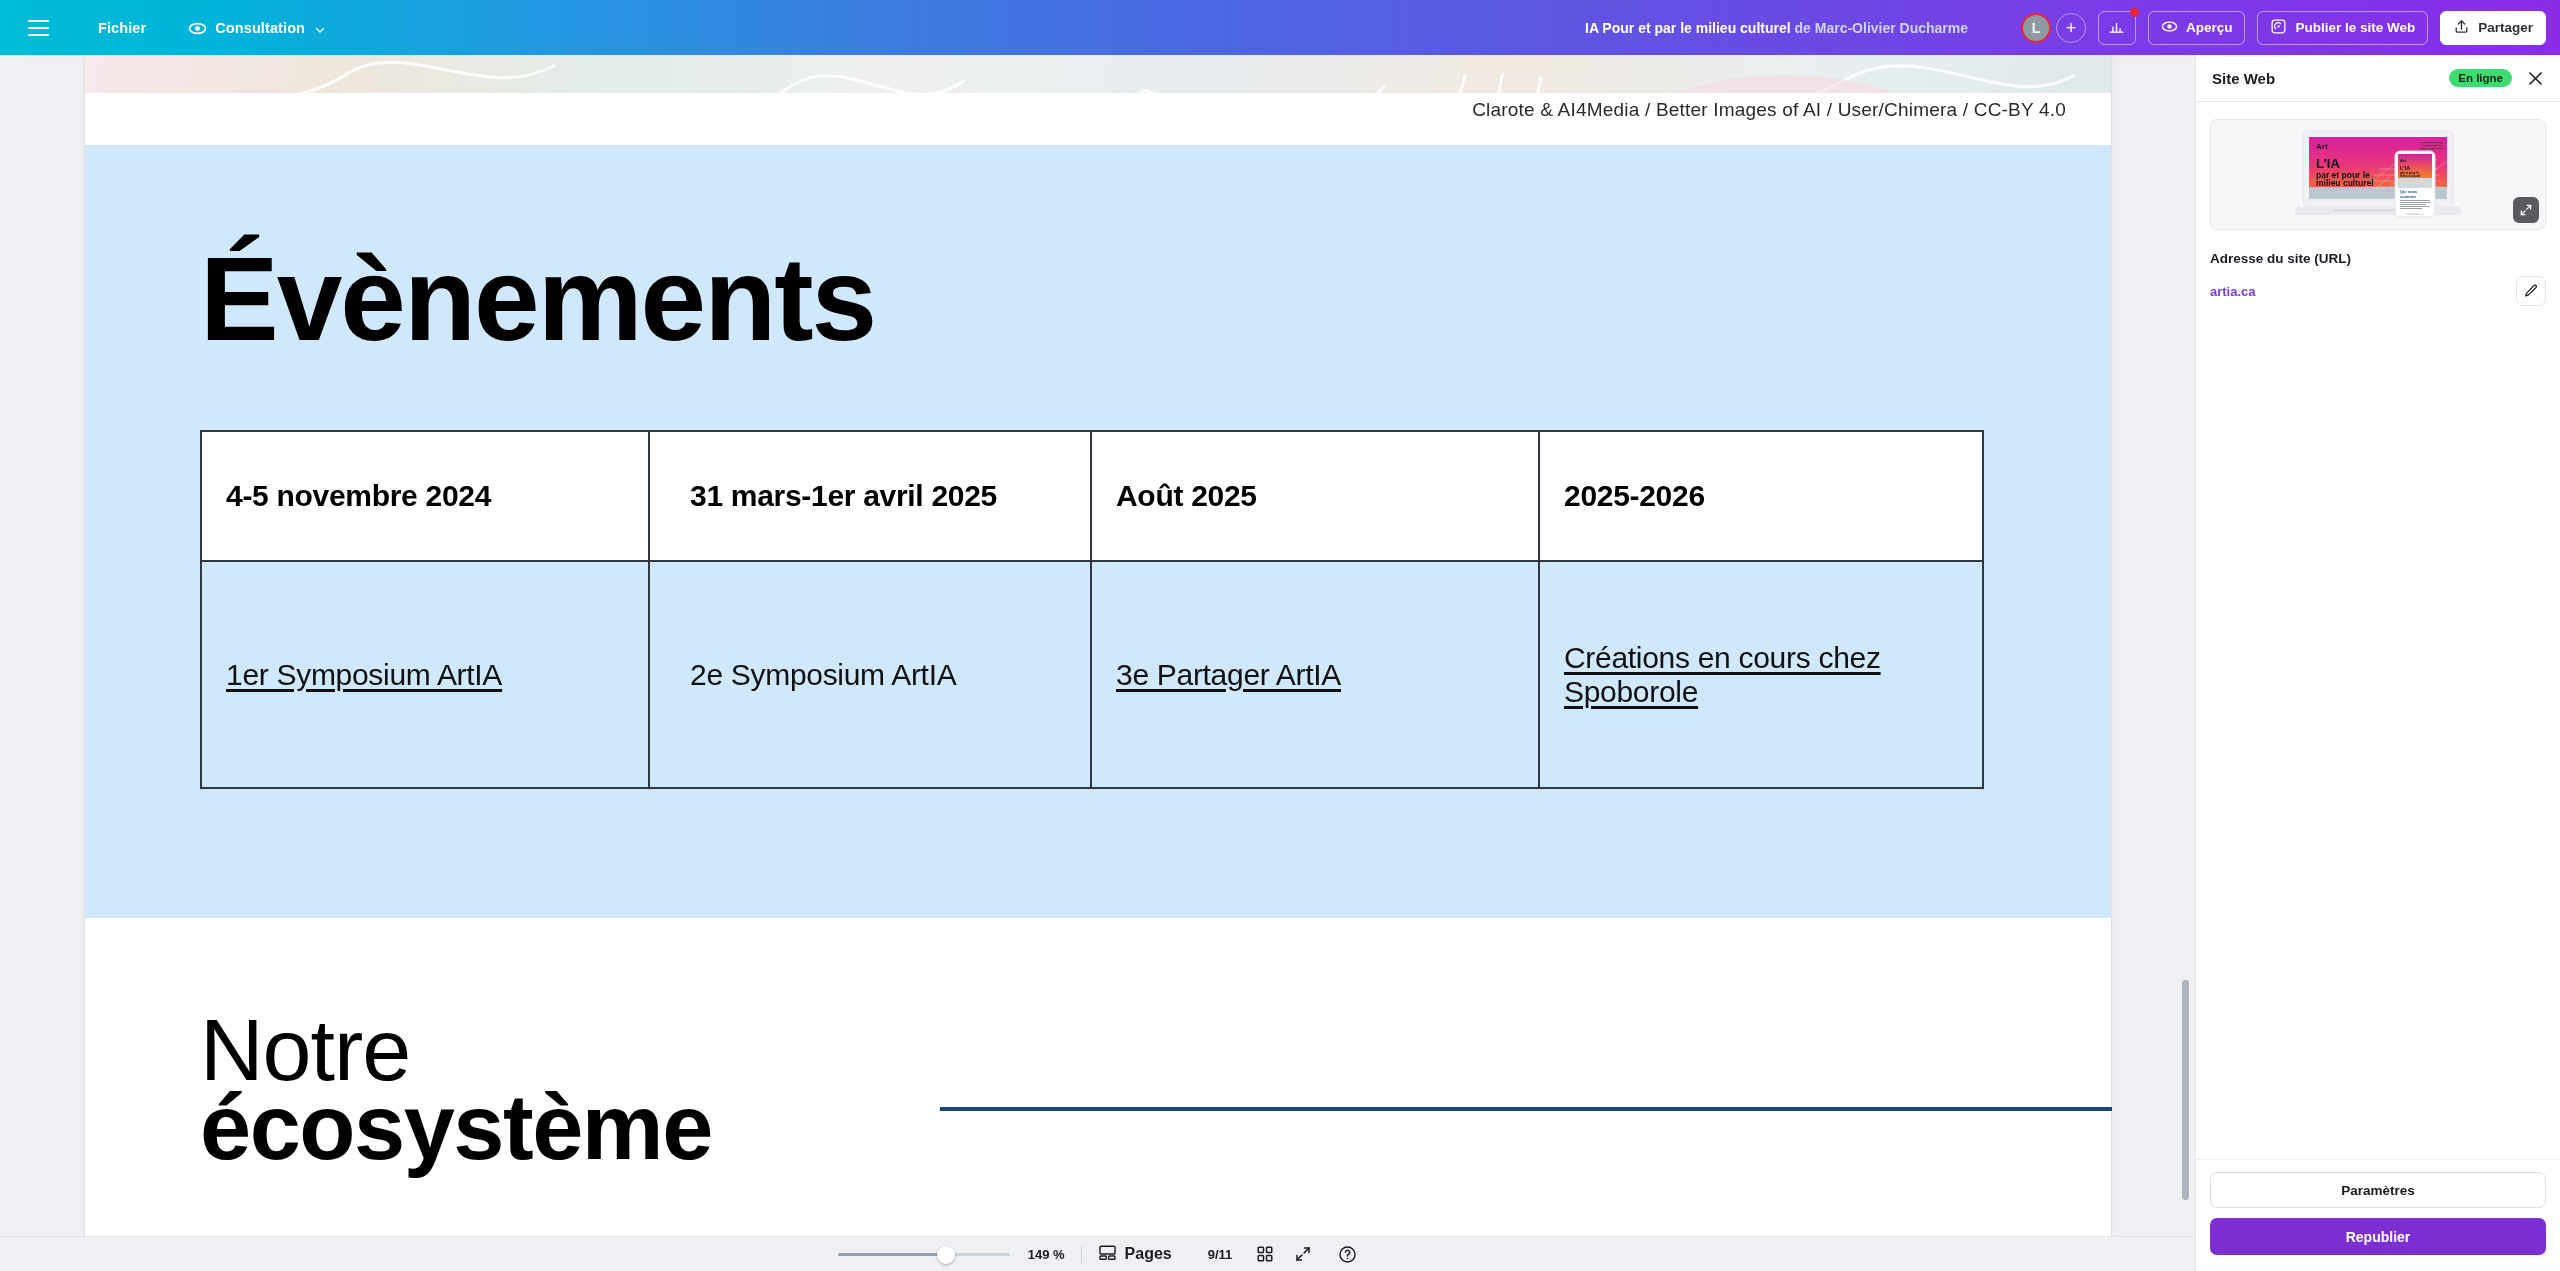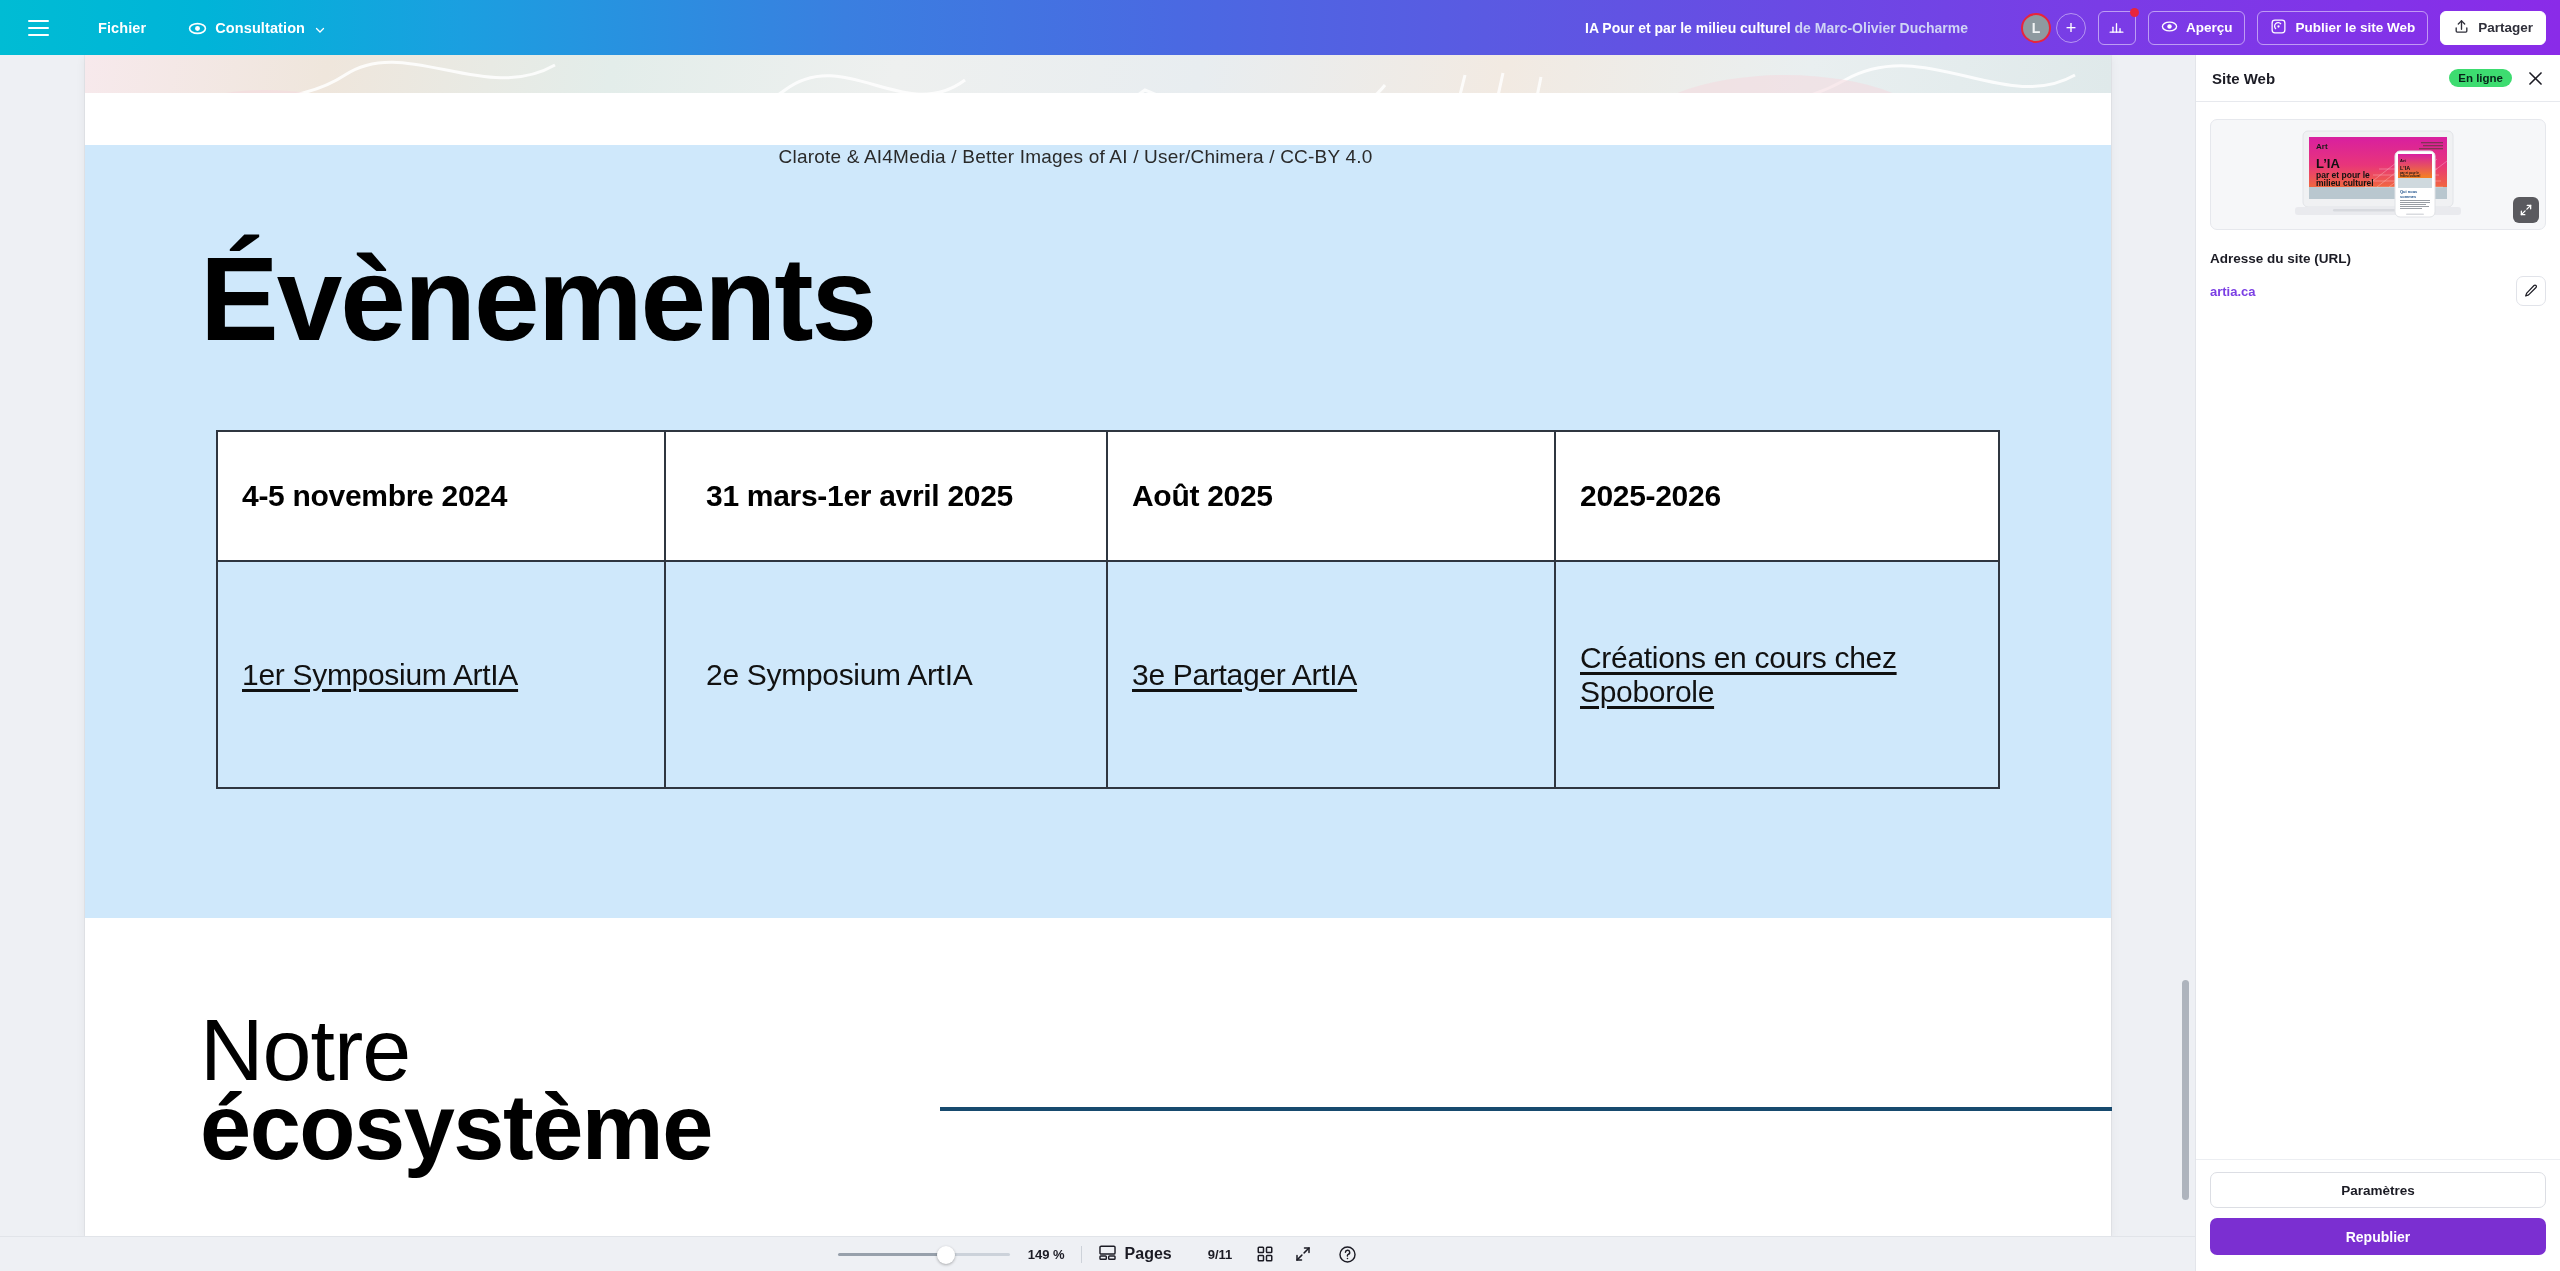--- a/index.html
+++ b/index.html
@@ -97,25 +97,24 @@
   }
   
   #hero-strip {
     position:absolute; left:85px; top:0px; width:2026px; height:38px;
     background: linear-gradient(100deg,#f7e9ec 0%, #efe6dc 12%, #e3edea 26%, #eef0ef 40%, #e8edf0 55%, #f2eae2 70%, #e9eff0 85%, #dfe9ea 100%);
     overflow:hidden;
   }
   #hero-strip svg { position:absolute; left:0; top:-60px; }
   #attribution {
     position:absolute; left: 85px; top: 44px; width: 2026px;
-    text-align: center; padding-right: 45px;
+    text-align: right; padding-right: 45px;
     font-size: 19px; color: #2a2a2a; font-family:"Liberation Sans", sans-serif;
     letter-spacing: .2px;
     z-index: 3;
-    margin-top: 47px;
   }
 
   #blue-section {
     position:absolute; left:85px; top:90px; width:2026px; height: 773px;
     background:#cfe8fb;
   }
   #white-section {
     position:absolute; left:85px; top:863px; width:2026px; height: 318px;
     background:#ffffff;
   }
@@ -125,21 +124,20 @@
     font-size: 118px; font-weight: 700; color:#000;
     letter-spacing: -2px; line-height: 1;
     font-family: "Liberation Sans", sans-serif;
   }
 
   
   #events-table {
     position:absolute; left: 200px; top: 375px;
     width: 1782px; border-collapse: collapse;
     table-layout: fixed;
-    margin-left: 16px;
   }
   #events-table td {
     border: 2px solid #2f3640;
     vertical-align: middle;
     padding: 0 24px;
     font-family:"Liberation Sans", sans-serif;
   }
   #events-table tr.head td {
     height: 130px;
     background:#ffffff;

